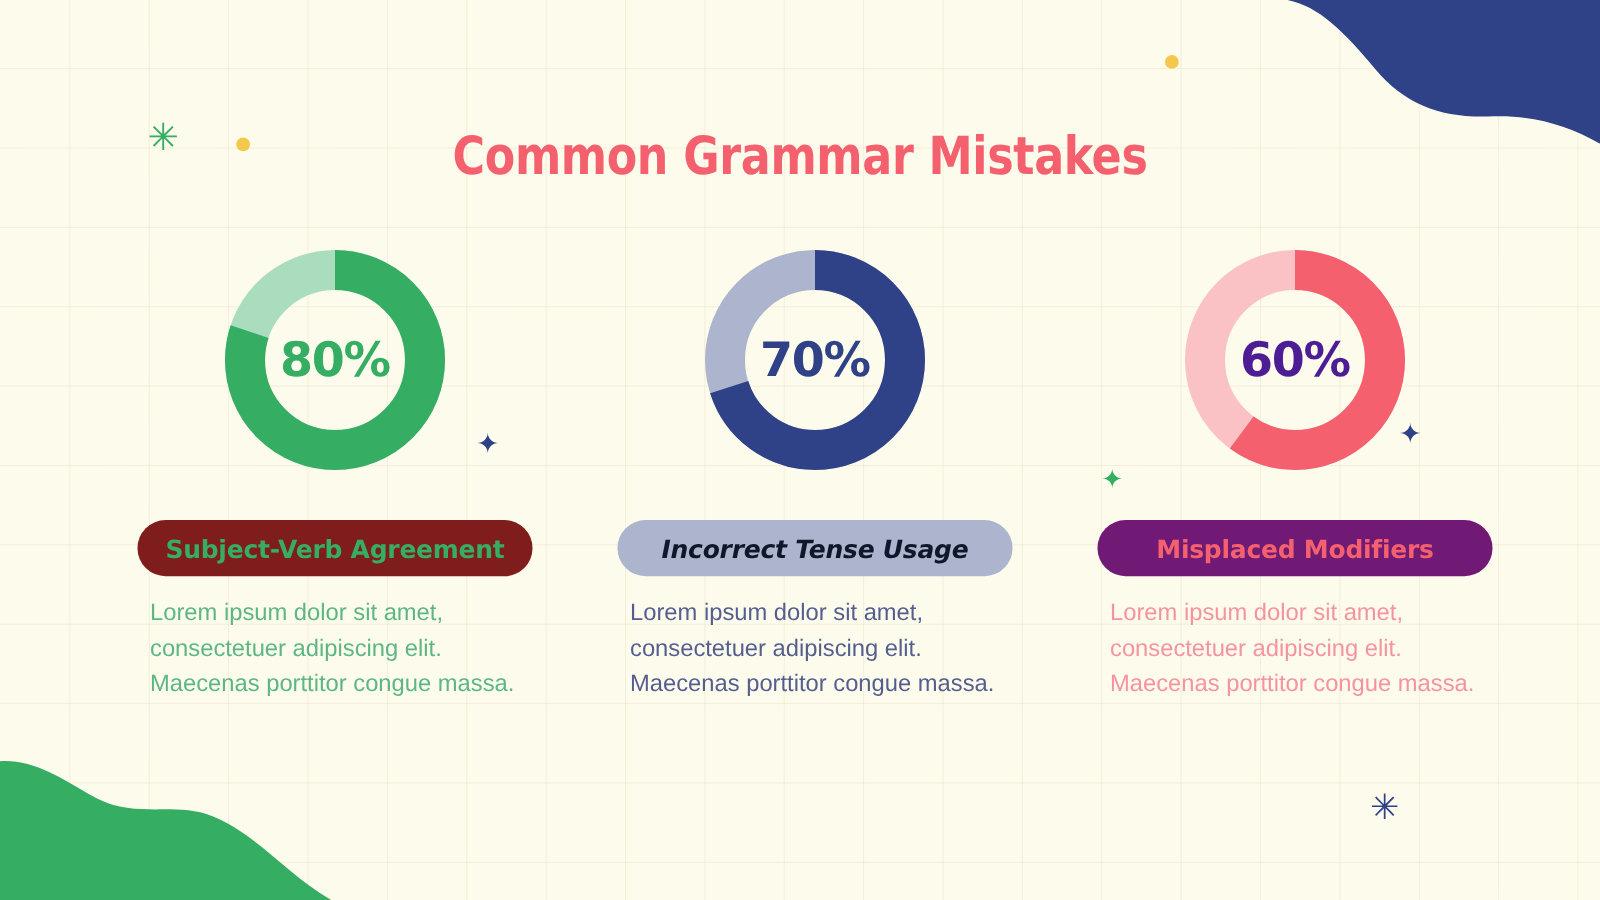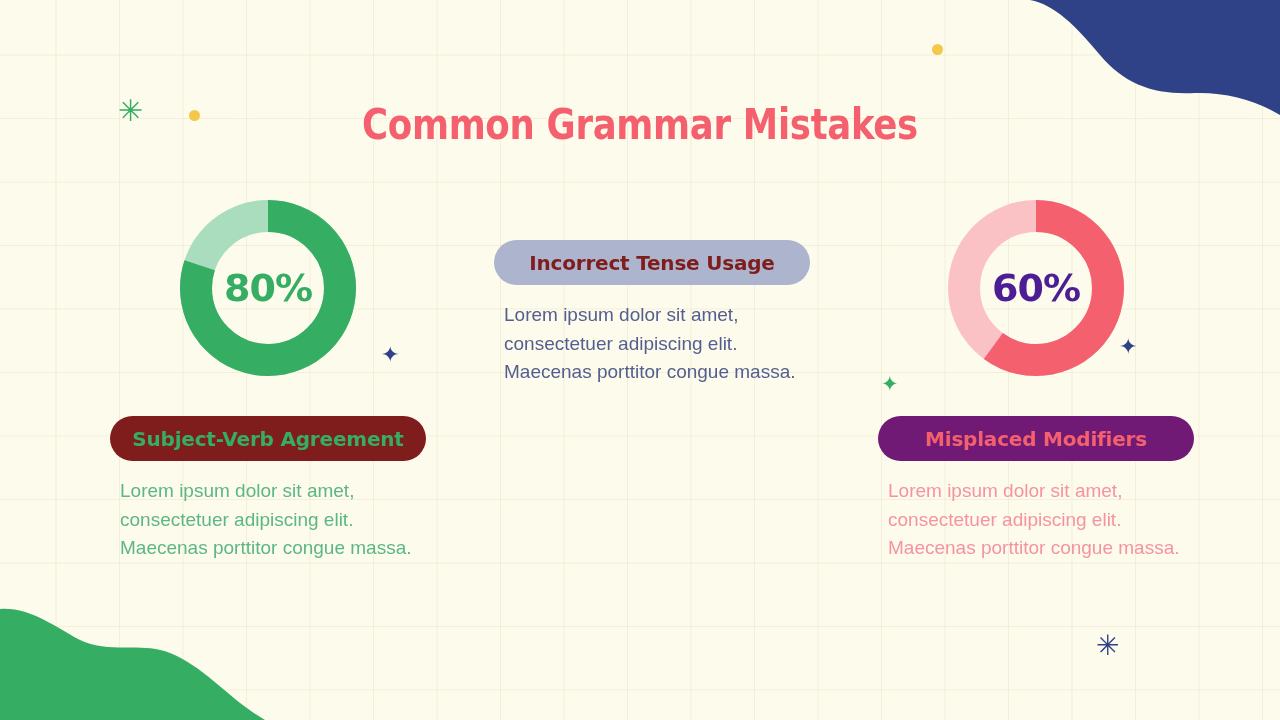--- a/index.html
+++ b/index.html
@@ -83,21 +83,21 @@
     line-height:28.5px;
     font-family:"Liberation Sans", sans-serif;
   }
 
   
   .c-green .donut-value { color:#35ad62; }
   .c-green .pill { background:#7f1d1d; color:#35ad62; }
   .c-green .body-text { color:#5cb784; }
   
   .c-navy .donut-value { color:#2f4288; }
-  .c-navy .pill { background:#adb4ce; color:#7f1d1d; }
+  .c-navy .pill { background:#adb4ce; color:#0f172a;font-style:italic; }
   .c-navy .body-text { color:#545f90; }
   
   .c-coral .donut-value { color:#4c1d95; }
   .c-coral .pill { background:#701a75; color:#f4606e; }
   .c-coral .body-text { color:#f693a0; }
 </style>
 </head>
 <body>
 
 <div id="grid-bg"></div>
@@ -136,20 +136,27 @@
           <circle cx="88" cy="88" r="72" fill="none" stroke="#a9ddbd" stroke-width="32"></circle>
           <circle cx="88" cy="88" r="72" fill="none" stroke="#35ad62" stroke-width="32" stroke-dasharray="361.91 90.48" stroke-dashoffset="0"></circle>
         </svg>
         <div class="donut-value">80%</div>
       </div>
       <div class="pill">Subject-Verb Agreement</div>
       <p class="body-text">Lorem ipsum dolor sit amet, consectetuer adipiscing elit. Maecenas porttitor congue massa.</p>
     </div>
 
     <div class="column c-navy">
+      <div class="donut-wrap">
+        <svg viewBox="0 0 176 176">
+          <circle cx="88" cy="88" r="72" fill="none" stroke="#adb4ce" stroke-width="32"></circle>
+          <circle cx="88" cy="88" r="72" fill="none" stroke="#2f4288" stroke-width="32" stroke-dasharray="316.67 135.72" stroke-dashoffset="0"></circle>
+        </svg>
+        <div class="donut-value">70%</div>
+      </div>
       <div class="pill">Incorrect Tense Usage</div>
       <p class="body-text">Lorem ipsum dolor sit amet, consectetuer adipiscing elit. Maecenas porttitor congue massa.</p>
     </div>
 
     <div class="column c-coral">
       <div class="donut-wrap">
         <svg viewBox="0 0 176 176">
           <circle cx="88" cy="88" r="72" fill="none" stroke="#fbc2c5" stroke-width="32"></circle>
           <circle cx="88" cy="88" r="72" fill="none" stroke="#f4606e" stroke-width="32" stroke-dasharray="271.43 180.96" stroke-dashoffset="0"></circle>
         </svg>

